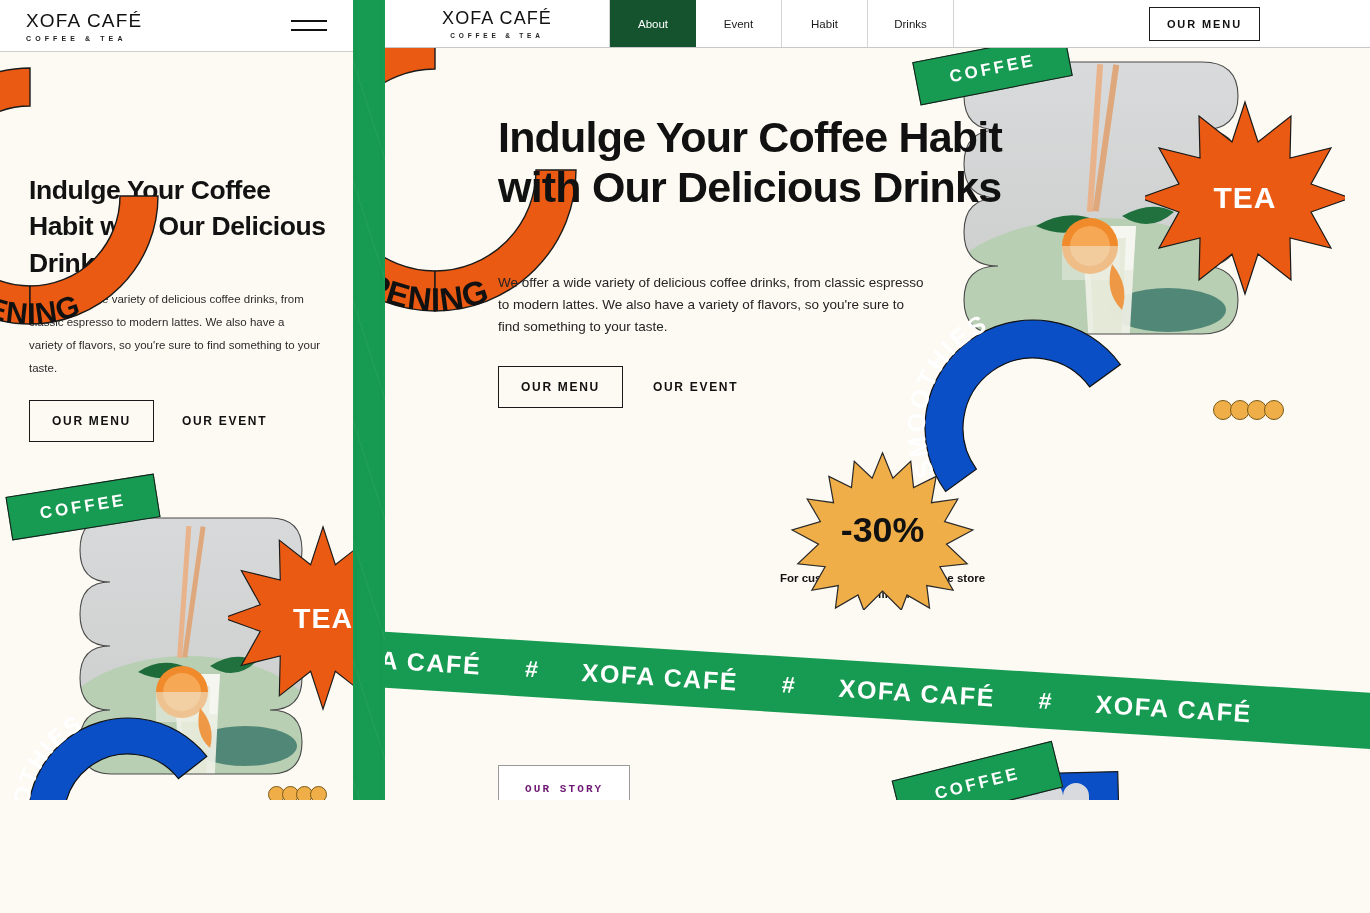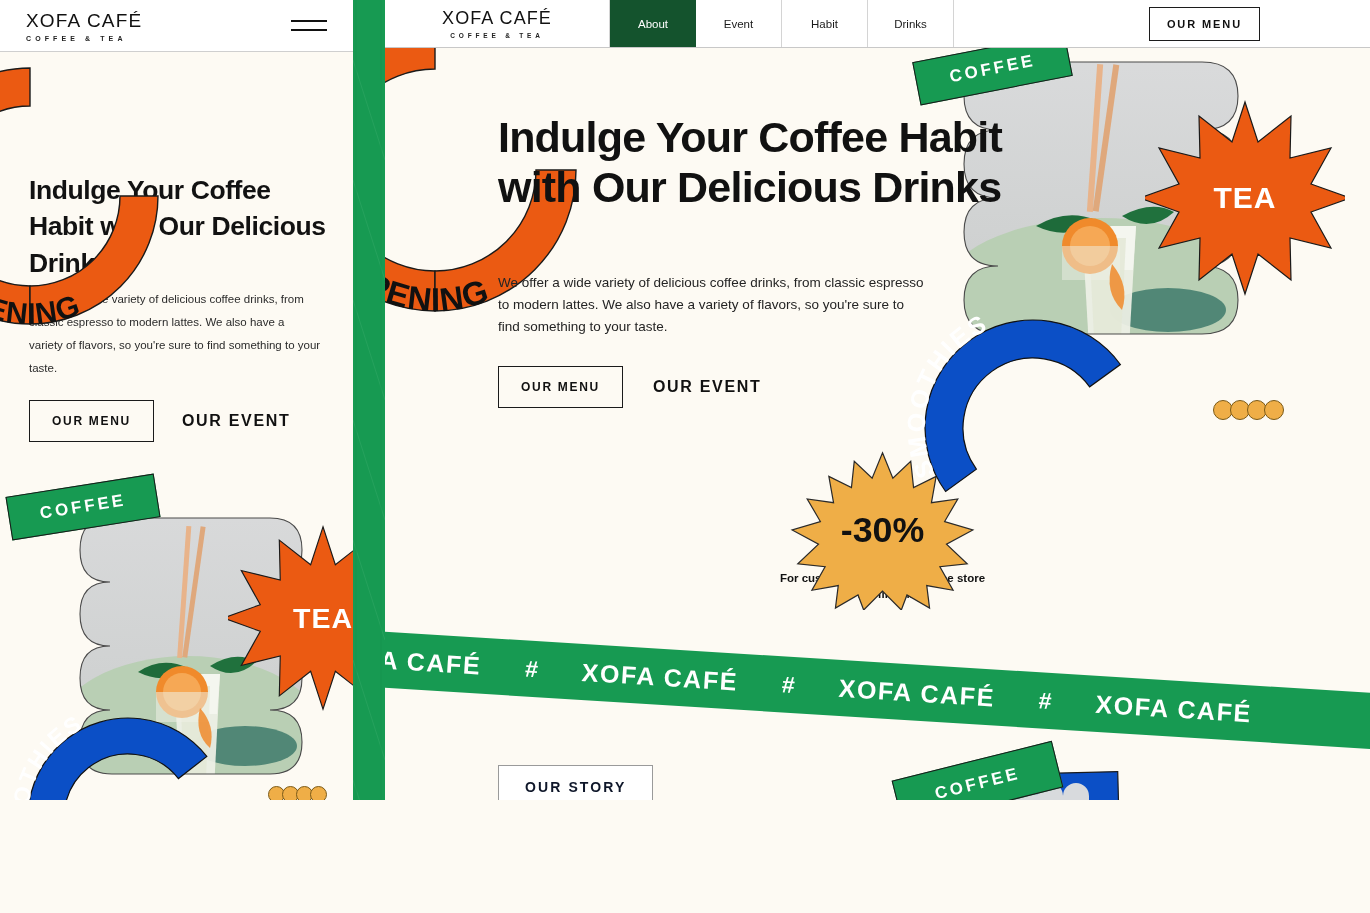--- a/index.html
+++ b/index.html
@@ -47,21 +47,21 @@
     position:absolute; left:29px; top:288px; width:292px;
     font-size:11.5px; line-height:2.0; color:#2b2b2b; font-weight:400;
   }
   .m-btns { position:absolute; left:29px; top:400px; display:flex; align-items:center; gap:28px; }
   .btn-outline {
     border:1.4px solid #1a1a1a; background:transparent; color:#111;
     font-size:12px; letter-spacing:1.7px; font-weight:700;
     padding:13px 22px; cursor:pointer; font-family:"Liberation Sans", sans-serif;
   }
   .btn-plain {
-    background:none; border:none; color:#111; font-size:16px;
+    background:none; border:none; color:#111; font-size:12px;
     letter-spacing:1.7px; font-weight:700; cursor:pointer;
     font-family:"Liberation Sans", sans-serif;
   }
 
   
   .m-hero { position:absolute; left:70px; top:498px; width:250px; height:330px; }
 
   
   .green-strip {
     position:absolute; left:353px; top:0; width:32px; height:913px;
@@ -135,21 +135,21 @@
   .ribbon-item {
     color:#fff; font-size:25px; font-weight:700; letter-spacing:1.6px;
   }
   .ribbon-hash { color:#fff; font-size:23px; font-weight:700; }
 
   
   .story-tag {
     position:absolute; left:113px; top:765px; border:1px solid #9a9a9a;
     background:#fff; padding:12px 26px; z-index:12;
   }
-  .story-tag span { font-size:14px; font-weight:700; letter-spacing:2.1px; color:#0f172a; }
+  .story-tag span { font-size:11px; font-weight:700; letter-spacing:2.1px; color:#701a75;font-family:Liberation Mono, monospace; }
   .story-h-l1 {
     position:absolute; left:113px; top:830px; border:1px solid #c3c3c3; background:#fff;
     padding:6px 18px 8px 18px; z-index:12;
   }
   .story-h-l1 span { font-size:36px; font-weight:400; color:#3b82f6; letter-spacing:-0.4px; }
   .story-h-l2 {
     position:absolute; left:113px; top:885px; border:1px solid #c3c3c3; background:#FDFAF3;
     padding:6px 18px 30px 18px; z-index:11;
   }
   .story-h-l2 span { font-size:36px; font-weight:400; color:#111; letter-spacing:-0.4px; }

